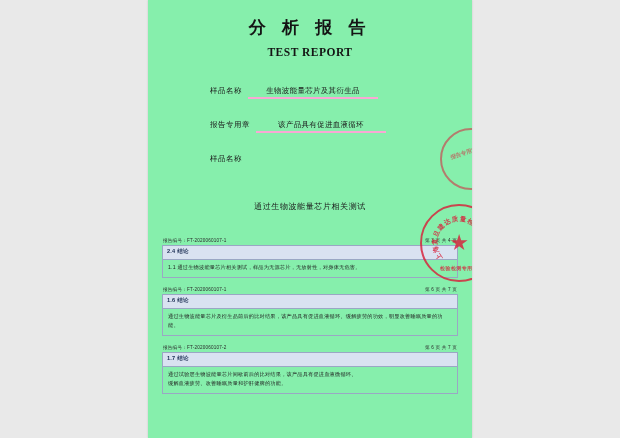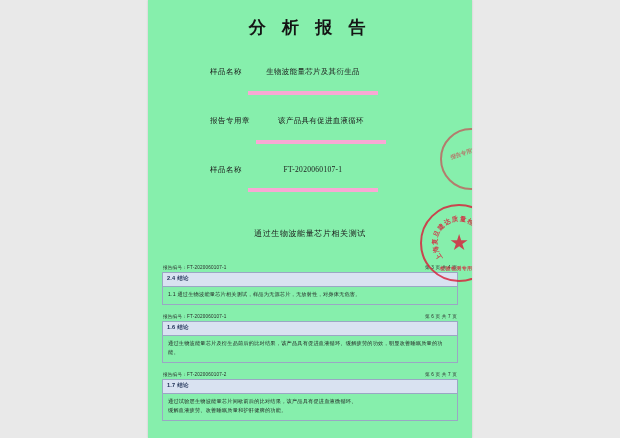--- a/index.html
+++ b/index.html
@@ -52,25 +52,25 @@
   .field-label {
     font-size: 7.5px;
     color: #1a1a1a;
     white-space: nowrap;
     letter-spacing: 0.5px;
     padding-bottom: 1px;
   }
   .field-value {
     margin-left: 6px;
     width: 130px;
-    border-bottom: 4px solid #f9a8d4;
+    border-bottom: 2px solid #f9a8d4;
     font-size: 7.5px;
     color: #1a1a1a;
     text-align: center;
-    padding-bottom: 14px;
+    padding-bottom: 1px;
     letter-spacing: 0.3px;
   }
   .field-value.mono {
     font-family: "Liberation Serif", serif;
     font-size: 7.5px;
   }
   .company-line {
     margin-top: 36px;
     text-align: center;
     font-size: 8px;
@@ -182,33 +182,33 @@
   .block-text p {
     margin: 0;
   }
 </style>
 </head>
 <body>
 
 <div class="page">
 
   <div class="doc-title">分 析 报 告</div>
+  <div class="doc-subtitle">TEST REPORT</div>
 
   <div class="fields">
     <div class="field-row">
       <span class="field-label">样品名称</span>
       <span class="field-value">生物波能量芯片及其衍生品</span>
     </div>
     <div class="field-row">
       <span class="field-label">报告专用章</span>
       <span class="field-value">该产品具有促进血液循环</span>
     </div>
     <div class="field-row">
       <span class="field-label">样品名称</span>
-      <span class="field-value mono">FT-2020060107-1</span>
     </div>
   </div>
 
   <div class="company-line">通过生物波能量芯片相关测试</div>
 
   <div class="seal seal-main">
     <div class="ring-text" id="sealRing">
         <span style="transform: rotate(-125deg) translate(-50%, -28px);">上</span>
         <span style="transform: rotate(-105.769deg) translate(-50%, -28px);">海</span>
         <span style="transform: rotate(-86.5385deg) translate(-50%, -28px);">复</span>

